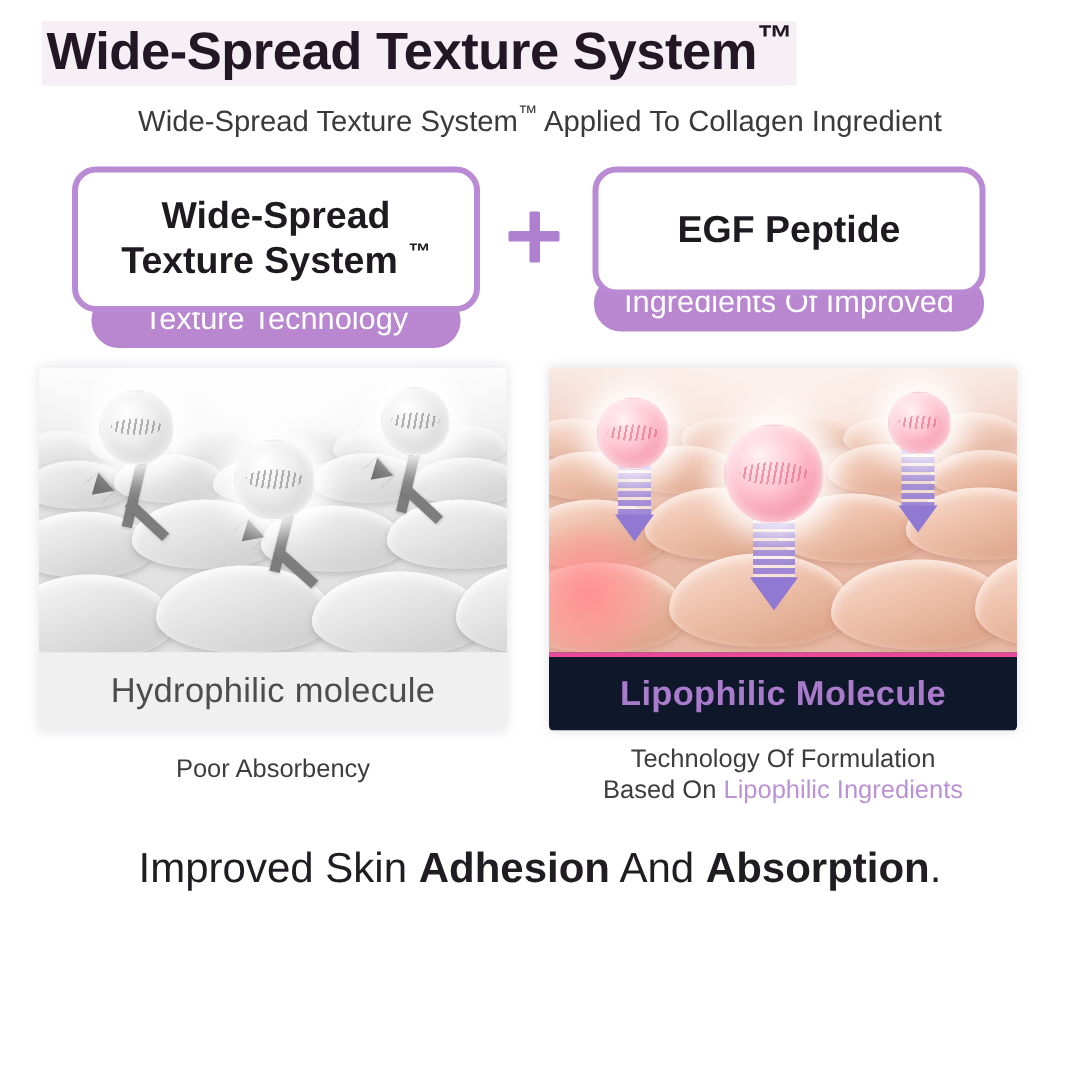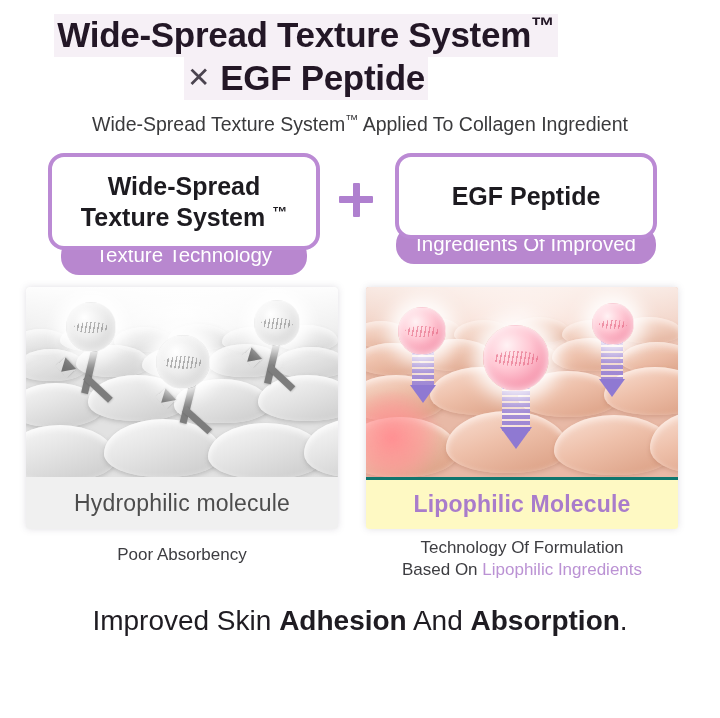--- a/index.html
+++ b/index.html
@@ -8,21 +8,20 @@
     background:#ffffff;
     font-family:"Liberation Sans", sans-serif;
     color:#231f28;
     overflow:hidden;
     position:relative;
   }
 
   
   .title-block{
     width:584px;
-    text-align:center;
     padding-top:14px;
     padding-left:28px;
   }
   .title-line{
     display:block;
     line-height:1.14;
     white-space:nowrap;
   }
   .title-hl{
     display:inline-block;
@@ -242,21 +241,21 @@
 
   
   .cap{
     position:absolute; left:0; bottom:0;
     width:100%; height:52px;
     background:#f1f1f1;
     display:flex; align-items:center; justify-content:center;
     font-size:23px; letter-spacing:.2px;
   }
   .panel.left  .cap{ color:#4d4d4d; background:#f0f0f0; }
-  .panel.right .cap{ color:#a97ccb; background:#fef9c3; border-top:3px solid #0f766e; font-weight:bold; }
+  .panel.right .cap{ color:#a97ccb; background:#0f172a; border-top:3px solid #ec4899; font-weight:bold; }
 
   
   .subcaps{ position:relative; width:720px; height:62px; margin-top:5px; }
   .subcap{
     position:absolute; top:0;
     text-align:center;
     font-size:17px;
     line-height:1.25;
     color:#3d3d41;
   }
@@ -275,23 +274,20 @@
   }
   .footer b{ font-weight:bold;margin-top:15px; }
 </style>
 </head>
 <body>
 
 <div class="title-block">
   <div class="title-line">
     <span class="title-hl"><span>Wide-Spread Texture System</span><span class="tm">™</span></span>
   </div>
-  <div class="title-line">
-    <span class="title-hl"><span class="title-x">✕</span><span>EGF Peptide</span></span>
-  </div>
 </div>
 
 <div class="subtitle">
   <div><span>Wide-Spread Texture System</span><span class="tm2">™</span><span> Applied To Collagen Ingredient</span></div>
 </div>
 
 <div class="boxes-row">
 
   <div class="combo left">
     <div class="white-card">

